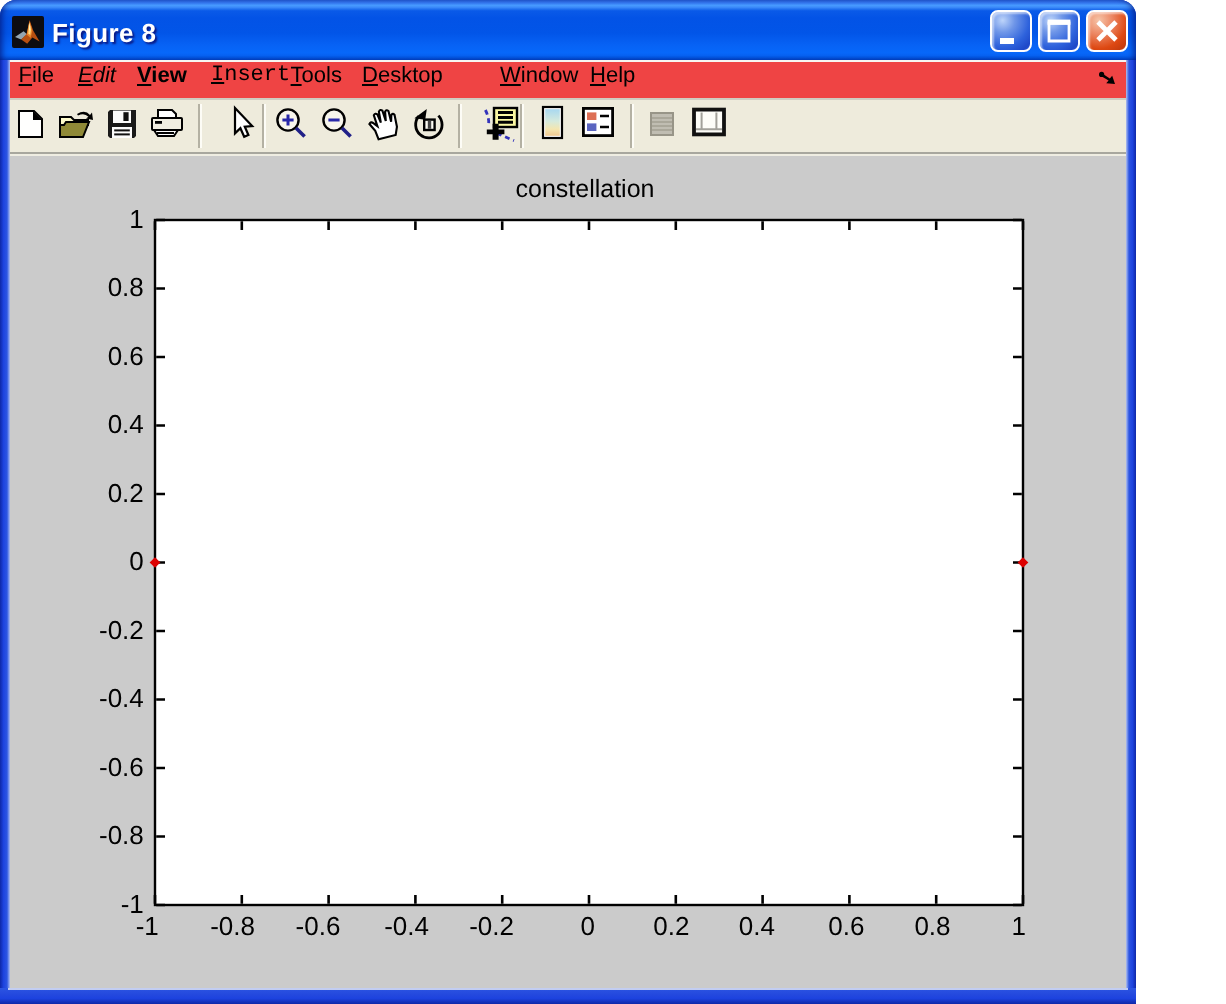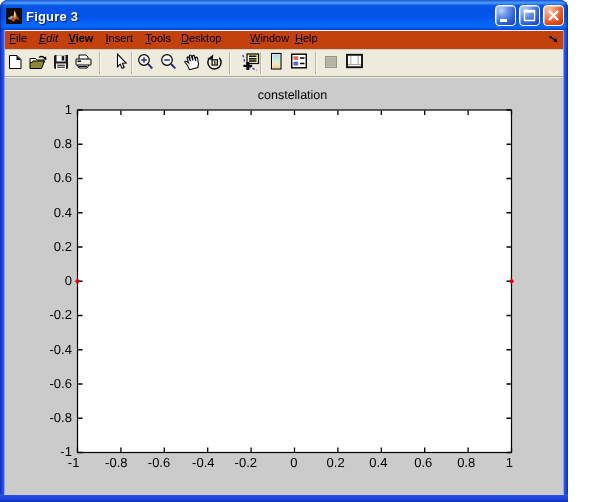--- a/index.html
+++ b/index.html
@@ -26,21 +26,21 @@
        font-size:13px;font-weight:bold;letter-spacing:0.2px;
        text-shadow:1px 1px 1px #0a1883;}
   .tbtn{position:absolute;top:5px;width:21px;height:21px;border-radius:4px;
        border:1px solid #fdfdfe;box-sizing:border-box;
        box-shadow:inset 1px 1px 1px rgba(255,255,255,0.55);}
   #bmin,#bmax{background:radial-gradient(circle at 28% 22%,#bdd4fa 0%,#6f96e8 30%,#2e62dc 65%,#1e48c8 88%,#2d5be0 100%);}
   #bclose{left:543px;background:radial-gradient(circle at 28% 22%,#f6c4a8 0%,#ec8662 35%,#dd4812 70%,#c63c0e 90%,#d8551f 100%);}
   .glyph{position:absolute;left:0;top:0;width:19px;height:19px;}
   #innerline{position:absolute;left:5px;top:30px;width:558px;height:464px;
        box-sizing:border-box;background:#ece9d8;}
-  #menubar{position:absolute;left:5px;top:30px;width:558px;height:19px;background:#c2410c;
+  #menubar{position:absolute;left:5px;top:30px;width:558px;height:19px;background:#ef4444;
        box-shadow:inset 0 1px 0 #f7f6f1;}
   .mi{position:absolute;top:2px;font-size:11px;color:#000;transform:translateZ(0);}
   .mi u{text-decoration:underline;}
   #menusep{position:absolute;left:5px;top:49px;width:558px;height:1px;background:#cfcdc1;}
   #toolbar{position:absolute;left:5px;top:50px;width:558px;height:26px;background:#eeebdc;}
   #toolsep{position:absolute;left:5px;top:76px;width:558px;height:1px;background:#a8a79e;}
   #figure{position:absolute;left:5px;top:77px;width:558px;height:417px;background:#cbcbcb;
        box-shadow:inset 0 1px 0 #efede2;}
   #chev{position:absolute;left:549px;top:34px;width:12px;height:12px;}
 </style>
@@ -53,21 +53,21 @@
 <div id="bline"></div>
 <div id="titlebar">
   <svg id="ticon" viewBox="0 0 16 16">
     <rect x="0" y="0" width="16" height="16" rx="1" fill="#0d0c10"></rect>
     <path d="M1.5 10.5 L5.8 7.6 L7.6 9.2 L4.6 11.8 Z" fill="#93a4b0"></path>
     <path d="M4.6 11.8 L7.3 9 L8.8 2 L10.6 7.2 L13.8 12.8 L10.2 10.8 L7.6 13.9 Z" fill="#b84f10"></path>
     <path d="M7.3 9.2 L8.8 2.6 L10.2 7.4 L9.3 11 Z" fill="#e8842a"></path>
     <path d="M8.5 3.4 L9.5 6.8 L9.1 9.6 L8.2 8.6 Z" fill="#ffd97e"></path>
     <path d="M8.7 3.2 L9.2 5.4 L9.0 7.4 L8.55 6.6 Z" fill="#fff3c0"></path>
   </svg>
-  <div id="ttext">Figure 3</div>
+  <div id="ttext">Figure 8</div>
   <div class="tbtn" id="bmin" style="left:495px;">
     <svg class="glyph" viewBox="0 0 19 19">
         <rect x="4" y="13" width="7" height="3" fill="#fff"></rect>
       </svg>
   </div>
   <div class="tbtn" id="bmax" style="left:519px;">
     <svg class="glyph" viewBox="0 0 19 19">
         <path d="M4.5 5.5 h10 v9 h-10 Z" stroke="#fff" stroke-width="1.4" fill="none"></path>
         <rect x="3.8" y="3.8" width="11.4" height="2.6" fill="#fff"></rect>
       </svg>
@@ -76,21 +76,21 @@
     <svg class="glyph" viewBox="0 0 19 19">
         <path d="M5 5 L14 14 M14 5 L5 14" stroke="#fff" stroke-width="2.4" fill="none"></path>
       </svg>
   </div>
 </div>
 <div id="innerline"></div>
 <div id="menubar">
   <span class="mi" style="left:4.3px;"><u>F</u>ile</span>
   <span class="mi" style="left:34px;font-style:italic;"><u>E</u>dit</span>
   <span class="mi" style="left:63.5px;font-weight:bold;"><u>V</u>iew</span>
-  <span class="mi" style="left:100.5px;"><u>I</u>nsert</span>
+  <span class="mi" style="left:100.5px;font-family:Liberation Mono, monospace;"><u>I</u>nsert</span>
   <span class="mi" style="left:140.3px;text-align:center;"><u>T</u>ools</span>
   <span class="mi" style="left:176px;"><u>D</u>esktop</span>
   <span class="mi" style="left:245px;"><u>W</u>indow</span>
   <span class="mi" style="left:290px;"><u>H</u>elp</span>
 </div>
 <svg id="chev" viewBox="0 0 12 12">
   <circle cx="1.8" cy="3.2" r="1.3" fill="#000"></circle>
   <path d="M2.2 3.6 L5.6 5.8 L6.8 4.5 L8.2 8.6 L3.8 8.2 L5 6.9 L1.6 4.8 Z" fill="#000" transform="translate(0.3,-0.6)"></path>
 </svg>
 <div id="menusep"></div>

